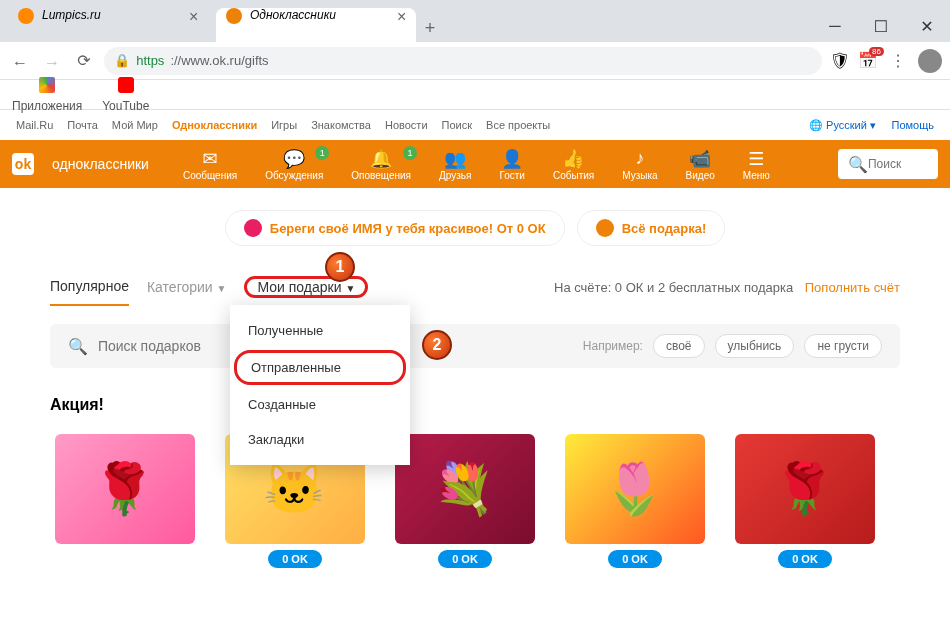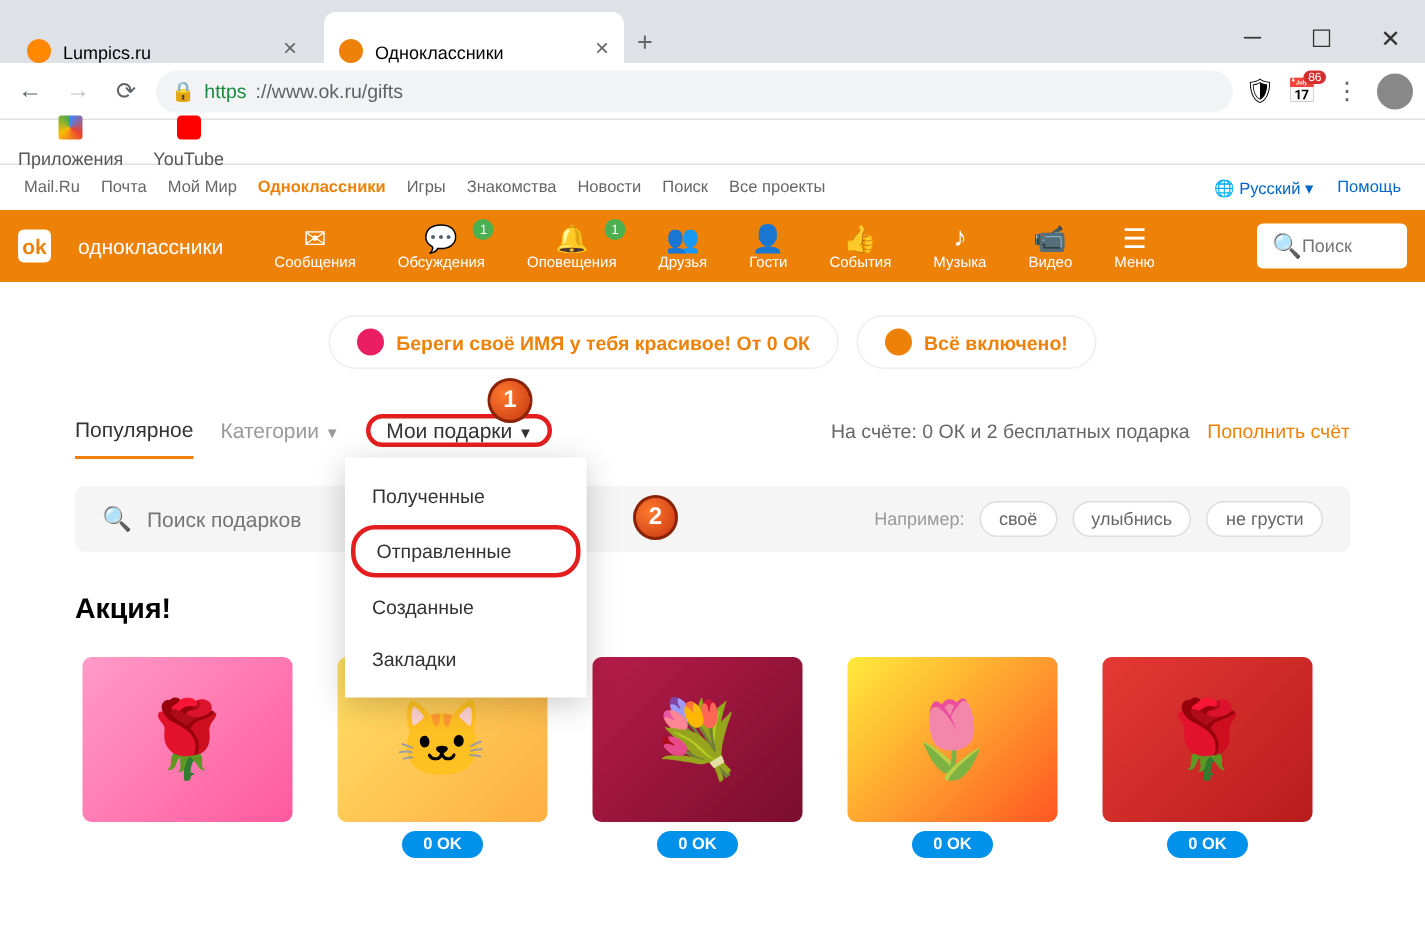--- a/index.html
+++ b/index.html
@@ -1,20 +1,20 @@
 <!DOCTYPE html>
 <html><head>
 <meta charset="utf-8">
 <style>
 * { margin: 0; padding: 0; box-sizing: border-box; font-family: Arial, sans-serif; }
 body { background: #fff; width: 950px; height: 624px; overflow: hidden; position: relative; }
 
 
 .titlebar { height: 42px; background: #dee1e6; display: flex; align-items: flex-end; }
-.tab { height: 34px; background: #dee1e6; border-radius: 8px 8px 0 0; display: flex; align-items: flex-end; padding: 0 10px; font-size: 12px; min-width: 200px; position: relative; margin-left: 8px; }
+.tab { height: 34px; background: #dee1e6; border-radius: 8px 8px 0 0; display: flex; align-items: flex-start; padding: 0 10px; font-size: 12px; min-width: 200px; position: relative; margin-left: 8px; font-style: italic; }
 .tab.active { background: #fff; }
 .tab-favicon { width: 16px; height: 16px; border-radius: 50%; margin-right: 8px; }
 .tab-close { margin-left: auto; color: #666; font-size: 16px; }
 .new-tab { width: 28px; height: 28px; display: flex; align-items: center; justify-content: center; color: #666; font-size: 18px; }
 .window-controls { margin-left: auto; display: flex; }
 .win-btn { width: 46px; height: 32px; display: flex; align-items: center; justify-content: center; color: #333; }
 
 .addrbar { height: 38px; background: #fff; display: flex; align-items: center; padding: 0 8px; gap: 8px; border-bottom: 1px solid #e0e0e0; }
 .nav-icon { width: 24px; height: 24px; display: flex; align-items: center; justify-content: center; color: #5f6368; }
 .url-input { flex: 1; height: 28px; border: none; outline: none; font-size: 13px; color: #202124; display: flex; align-items: center; gap: 6px; padding: 0 10px; background: #f1f3f4; border-radius: 14px; }
@@ -55,25 +55,25 @@
 .account-info { margin-left: auto; font-size: 13px; color: #666; }
 .topup { color: #ee8208; margin-left: 8px; }
 
 .marker { width: 30px; height: 30px; border-radius: 50%; background: radial-gradient(circle at 35% 35%, #ff7a2e, #c73510); color: #fff; display: flex; align-items: center; justify-content: center; font-weight: bold; font-size: 16px; border: 2px solid #8a2306; position: absolute; z-index: 20; }
 
 .search-row { margin: 18px 50px; background: #f5f5f5; border-radius: 6px; height: 44px; display: flex; align-items: center; padding: 0 18px; gap: 10px; }
 .search-row input { border: none; background: transparent; outline: none; font-size: 14px; flex: 1; }
 .suggest-chips { margin-left: auto; display: flex; gap: 10px; font-size: 12px; align-items: center; }
 .chip { border: 1px solid #ddd; border-radius: 14px; padding: 4px 12px; color: #666; background: #fff; }
 
-.dropdown { position: absolute; top: 305px; left: 230px; width: 161px; background: #fff; box-shadow: 0 4px 20px rgba(0,0,0,0.2); z-index: 15; padding: 8px 0; }
+.dropdown { position: absolute; top: 305px; left: 230px; width: 180px; background: #fff; box-shadow: 0 4px 20px rgba(0,0,0,0.2); z-index: 15; padding: 8px 0; }
 .dropdown-item { padding: 10px 18px; font-size: 13px; color: #333; }
 .dropdown-item.highlighted { border: 3px solid #e41e1e; border-radius: 16px; margin: 2px 4px; padding: 7px 14px; }
 
-.section-title { padding: 10px 50px; font-size: 19px; font-weight: bold; }
+.section-title { padding: 10px 50px; font-size: 16px; font-weight: bold; }
 .gifts-row { display: flex; gap: 20px; padding: 10px 50px; }
 .gift-card { width: 150px; display: flex; flex-direction: column; align-items: center; }
 .gift-img { width: 140px; height: 110px; border-radius: 6px; display: flex; align-items: center; justify-content: center; font-size: 50px; }
 .gift-price { background: #0091ea; color: #fff; border-radius: 12px; padding: 3px 14px; font-size: 11px; font-weight: bold; margin-top: 6px; }
 </style>
 </head>
 <body>
 
 <div class="titlebar">
   <div class="tab">
@@ -187,21 +187,21 @@
   </div>
 </div>
 
 <div class="promo-pills">
   <div class="pill">
       <span class="pill-icon" style="background:#e91e63"></span>
       <span>Береги своё ИМЯ у тебя красивое! От 0 ОК</span>
     </div>
   <div class="pill">
       <span class="pill-icon"></span>
-      <span>Всё включено!</span>
+      <span>Всё подарка!</span>
     </div>
 </div>
 
 <div class="content-tabs">
   <div class="tab-item active">Популярное</div>
   <div class="tab-item"><span>Категории</span> <span style="font-size:10px">▼</span></div>
   <div class="dropdown-trigger"><span>Мои подарки</span> <span style="font-size:10px">▼</span></div>
   <div class="marker" style="top:-16px;left:325px">1</div>
   <div class="account-info">
     <span>На счёте: 0 ОК и 2 бесплатных подарка</span>

